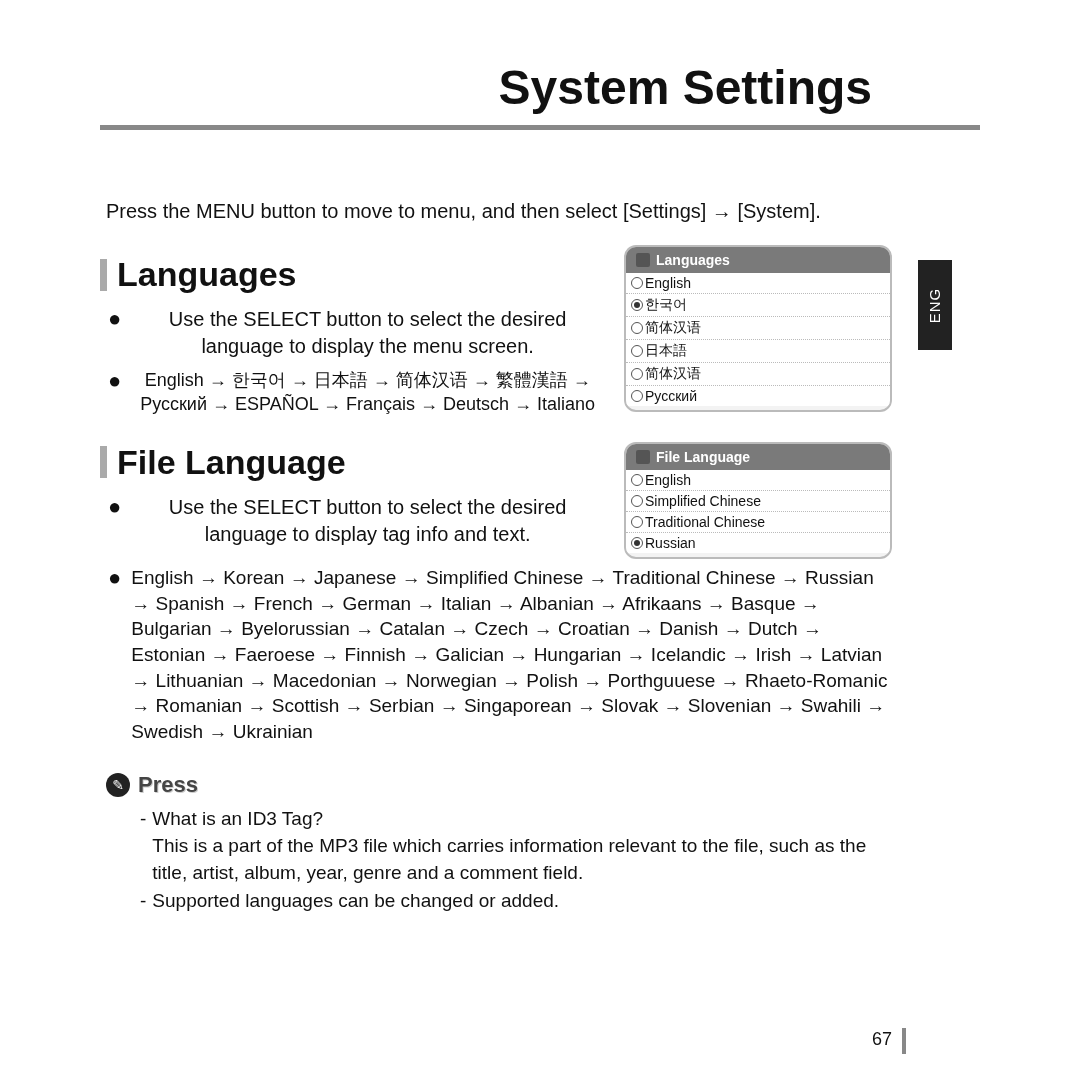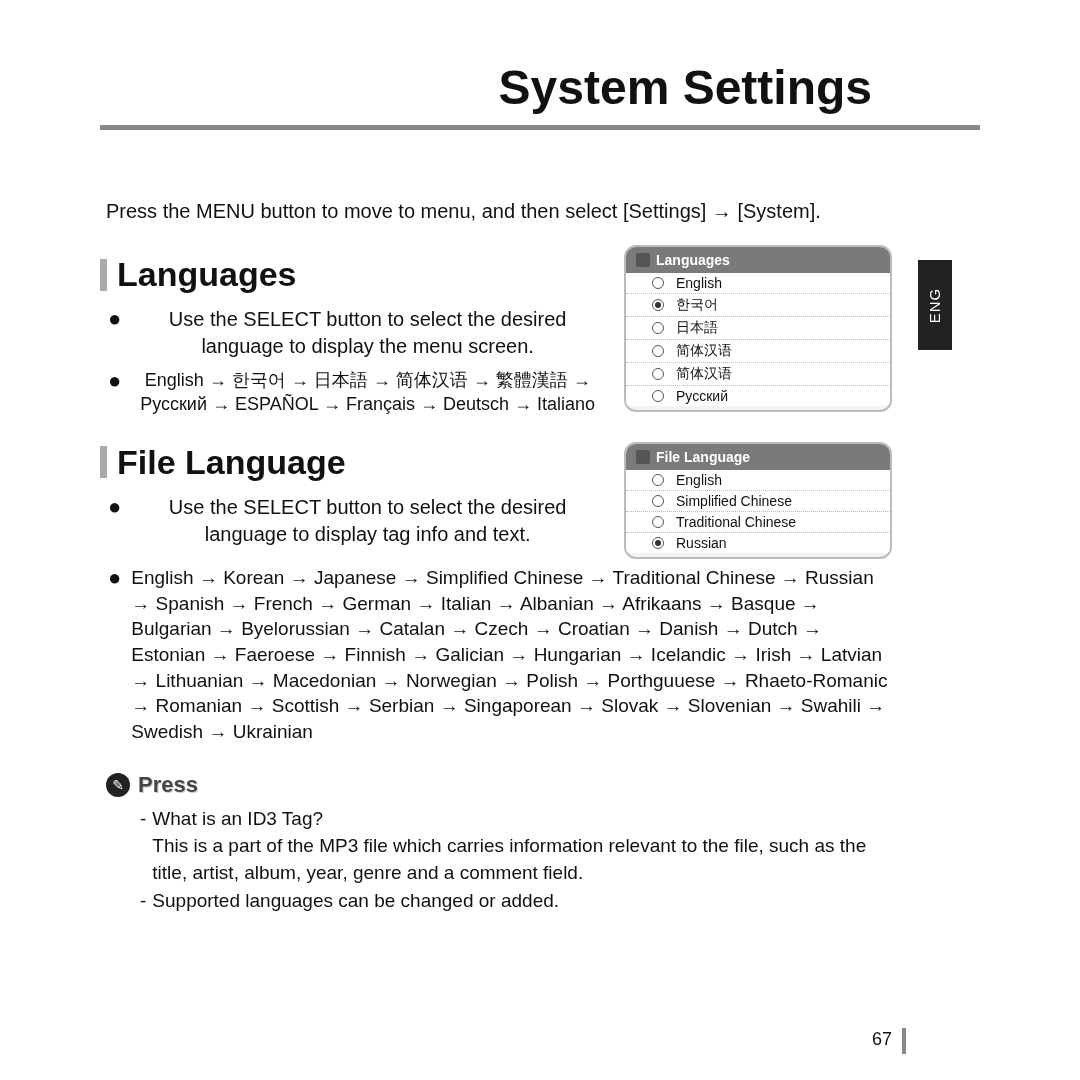--- a/index.html
+++ b/index.html
@@ -16,21 +16,21 @@
   .secHead { display: flex; align-items: center; gap: 10px; margin: 10px 0 12px 0; }
   .vbar { width: 7px; height: 32px; background: #aaa; }
   .secHead h2 { font-size: 34px; font-weight: bold; }
   .bullets { list-style: none; margin: 0 0 10px 8px; }
   .bullets li { display: flex; gap: 10px; font-size: 20px; line-height: 1.35; margin-bottom: 8px; }
   .bullets li.small { font-size: 18px; }
   .bullets .dot { font-size: 22px; line-height: 1.2; }
   .devbox { width: 268px; border: 2px solid #bbb; border-radius: 12px; background: #f3f3f3; overflow: hidden; padding-bottom: 4px; }
   .devhead { background: #7a7a7a; color: #fff; font-size: 14px; font-weight: bold; padding: 5px 10px; display: flex; align-items: center; gap: 6px; }
   .devhead .ico { width: 14px; height: 14px; background: #555; border-radius: 2px; display: inline-block; }
-  .devrow { display: flex; align-items: center; gap: 12px; padding: 2px 26px; font-size: 14px; border-bottom: 1px dotted #bbb; background: #fff; }
+  .devrow { display: flex; align-items: center; gap: 2px; padding: 2px 5px; font-size: 14px; border-bottom: 1px dotted #bbb; background: #fff; }
   .devrow:last-child { border-bottom: none; }
   .radio { width: 12px; height: 12px; border: 1px solid #555; border-radius: 50%; display: inline-flex; align-items: center; justify-content: center; }
   .radio.sel::after { content: ""; width: 6px; height: 6px; background: #333; border-radius: 50%; display: block; }
   .fullrow { margin-top: 6px; }
   .fullrow .bullets li { font-size: 19px; }
   .noteHead { display: flex; align-items: center; gap: 8px; margin: 28px 0 8px 6px; }
   .noteIcon { width: 24px; height: 24px; border-radius: 50%; background: #222; color: #fff; display: inline-flex; align-items: center; justify-content: center; font-size: 14px; }
   .noteTitle { font-size: 22px; font-weight: bold; color: #444; text-shadow: 1px 1px 0 #ccc; }
   .noteList { margin-left: 40px; font-size: 19px; line-height: 1.4; }
   .noteList .nrow { display: flex; gap: 6px; margin-bottom: 2px; }
@@ -89,25 +89,25 @@
       <div class="devrow">
             <span class="radio"></span>
             <span>English</span>
           </div>
           <div class="devrow">
             <span class="radio sel"></span>
             <span>한국어</span>
           </div>
           <div class="devrow">
             <span class="radio"></span>
-            <span>日本語</span>
+            <span>简体汉语</span>
           </div>
           <div class="devrow">
             <span class="radio"></span>
-            <span>简体汉语</span>
+            <span>日本語</span>
           </div>
           <div class="devrow">
             <span class="radio"></span>
             <span>简体汉语</span>
           </div>
           <div class="devrow">
             <span class="radio"></span>
             <span>Русский</span>
           </div>
         </div>

